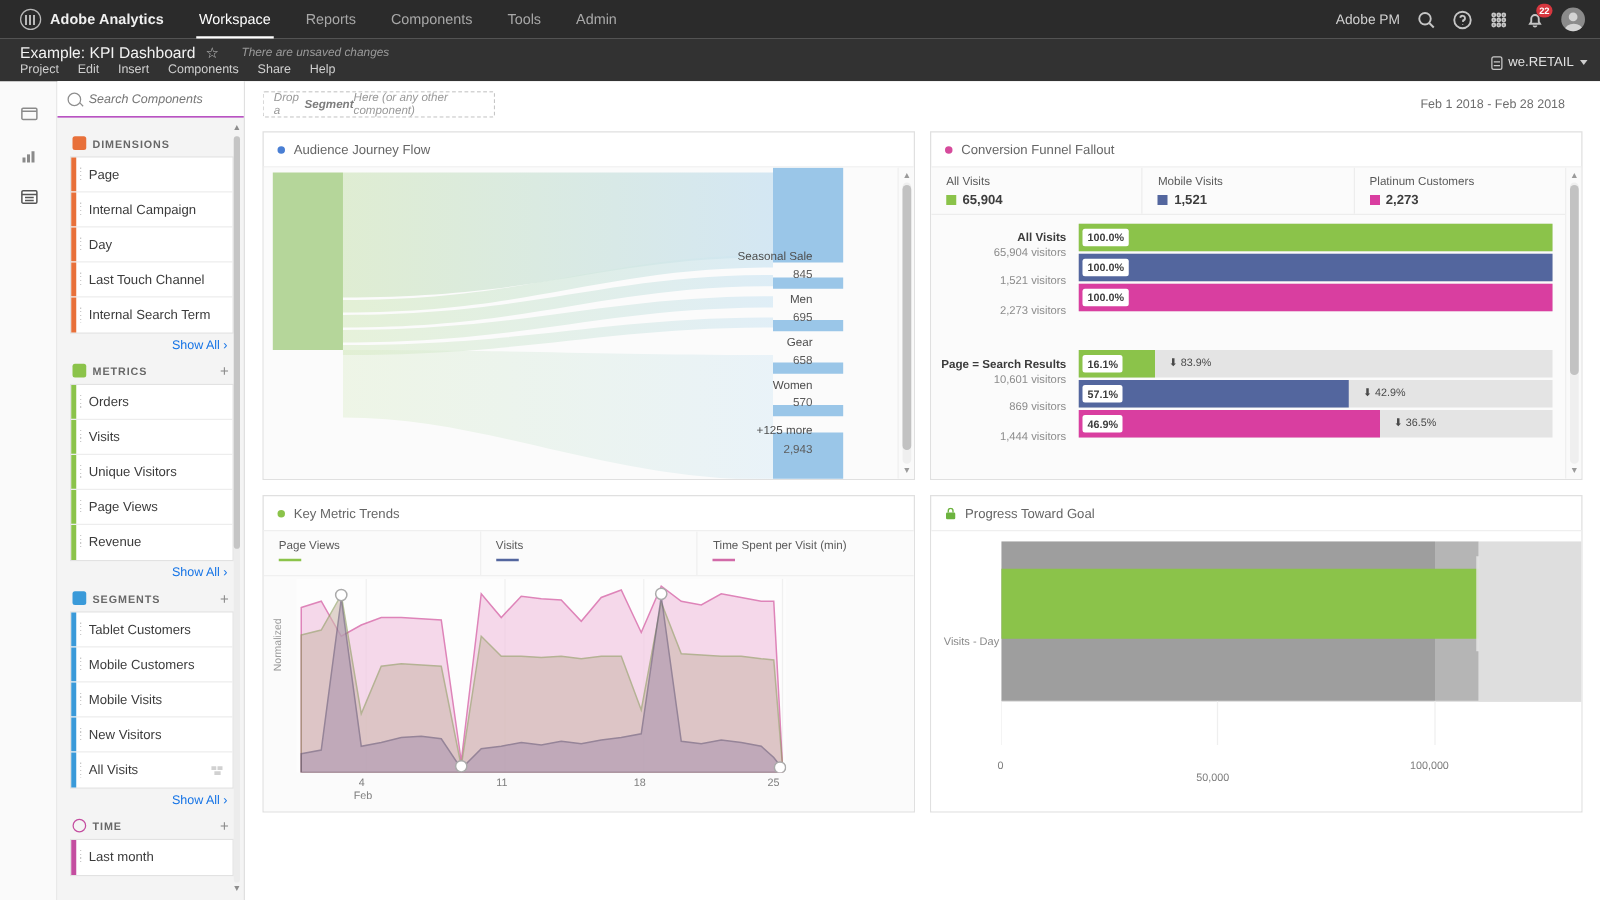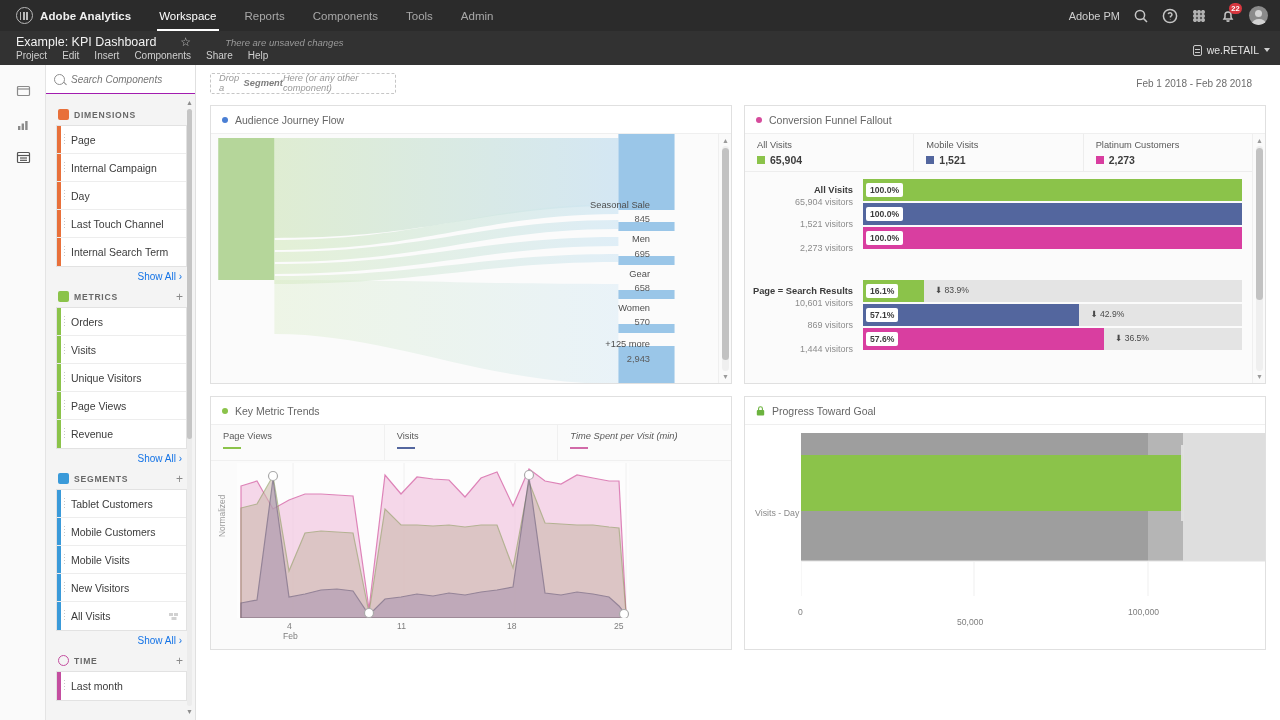--- a/index.html
+++ b/index.html
@@ -50,21 +50,21 @@
     background:#d7373f; border-radius:6px; color:#fff; font-size:7.5px;
     display:flex; align-items:center; justify-content:center; padding:0 2px;
     font-weight:bold;
   }
   .avatar{ width:19px;height:19px;border-radius:50%;background:#8b8b8b;position:relative;overflow:hidden;}
   .avatar::before{content:"";position:absolute;top:3.5px;left:6px;width:7px;height:7px;border-radius:50%;background:#d4d4d4;}
   .avatar::after{content:"";position:absolute;bottom:-4px;left:2.5px;width:14px;height:10px;border-radius:50%;background:#d4d4d4;}
 
   
   #projbar { background:#323232; height:34px; position:relative; padding:0 16px; }
-  #projtitle-row { display:flex; align-items:center; gap:24px; padding-top:4px; }
+  #projtitle-row { display:flex; align-items:center; gap:8px; padding-top:4px; }
   #projtitle { font-size:12.5px; color:#f2f2f2; }
   .star { font-size:12px; color:#c0c0c0; cursor:pointer; line-height:1;}
   #unsaved { font-size:9.5px; color:#9a9a9a; font-style:italic; margin-left:10px; }
   #menubar { display:flex; gap:15px; margin-top:1px; }
   #menubar span { font-size:10px; color:#cfcfcf; cursor:pointer; }
   #suite {
     position:absolute; right:10px; top:13px; display:flex; align-items:center; gap:5px;
     font-size:10.5px; color:#e2e2e2; cursor:pointer;
   }
   #suite .db { width:9px;height:11px;border:1px solid #c9c9c9;border-radius:2px;position:relative;}
@@ -175,21 +175,21 @@
     position:absolute; top:4px; height:14px; background:#fff; border-radius:2px;
     font-size:8.6px; color:#3d3d3d; display:flex; align-items:center; padding:0 4px; font-weight:bold;
   }
   .fn-row .drop{ position:absolute; top:5px; font-size:8.6px; color:#4a4a4a; }
   .fn-rowlbl{ position:absolute; left:0; width:108px; text-align:right; font-size:9px; color:#8c8c8c;}
 
   
   #trend-body{ height:225px; position:relative; }
   .tr-head{ display:flex; height:36px; border-bottom:1px solid #f0f0f0; }
   .tr-col{ flex:1; padding:6px 0 0 12px; border-right:1px solid #f0f0f0;}
-  .tr-col:last-child{border-right:none;font-style:italic;}
+  .tr-col:last-child{border-right:none;}
   .tr-col .nm{ font-size:9.3px; color:#5a5a5a;}
   .tr-col .ln{ width:18px; height:2px; margin-top:6px;}
   #ylab{ position:absolute; left:6px; top:112px; transform:rotate(-90deg); transform-origin:left top;
     font-size:8.4px; color:#9a9a9a; white-space:nowrap;}
   .xt{ position:absolute; font-size:8.6px; color:#7e7e7e; }
 
   
   #bullet-body{ height:225px; position:relative; background:#fff; }
   #bl-cat{ position:absolute; left:10px; top:83px; font-size:8.8px; color:#8a8a8a;}
   .bl-ax{ position:absolute; font-size:8.6px; color:#7e7e7e; }
@@ -580,21 +580,21 @@
                   <div class="pct" style="left:3px">16.1%</div>
                   <div class="drop" style="left:19%">⬇&nbsp;<span>83.9%</span></div>
                 </div>
                 <div class="fn-row">
                   <div class="fill" style="width:57.1%;background:#53669e"></div>
                   <div class="pct" style="left:3px">57.1%</div>
                   <div class="drop" style="left:60%">⬇&nbsp;<span>42.9%</span></div>
                 </div>
                 <div class="fn-row">
                   <div class="fill" style="width:63.5%;background:#d93ea0"></div>
-                  <div class="pct" style="left:3px">57.6%</div>
+                  <div class="pct" style="left:3px">46.9%</div>
                   <div class="drop" style="left:66.5%">⬇&nbsp;<span>36.5%</span></div>
                 </div>
               </div>
             </div>
           </div>
           <div class="vscroll">
             <div class="up">▲</div>
             <div class="trk"></div>
             <div class="thb" style="top:14px;height:152px"></div>
             <div class="dn">▼</div>

